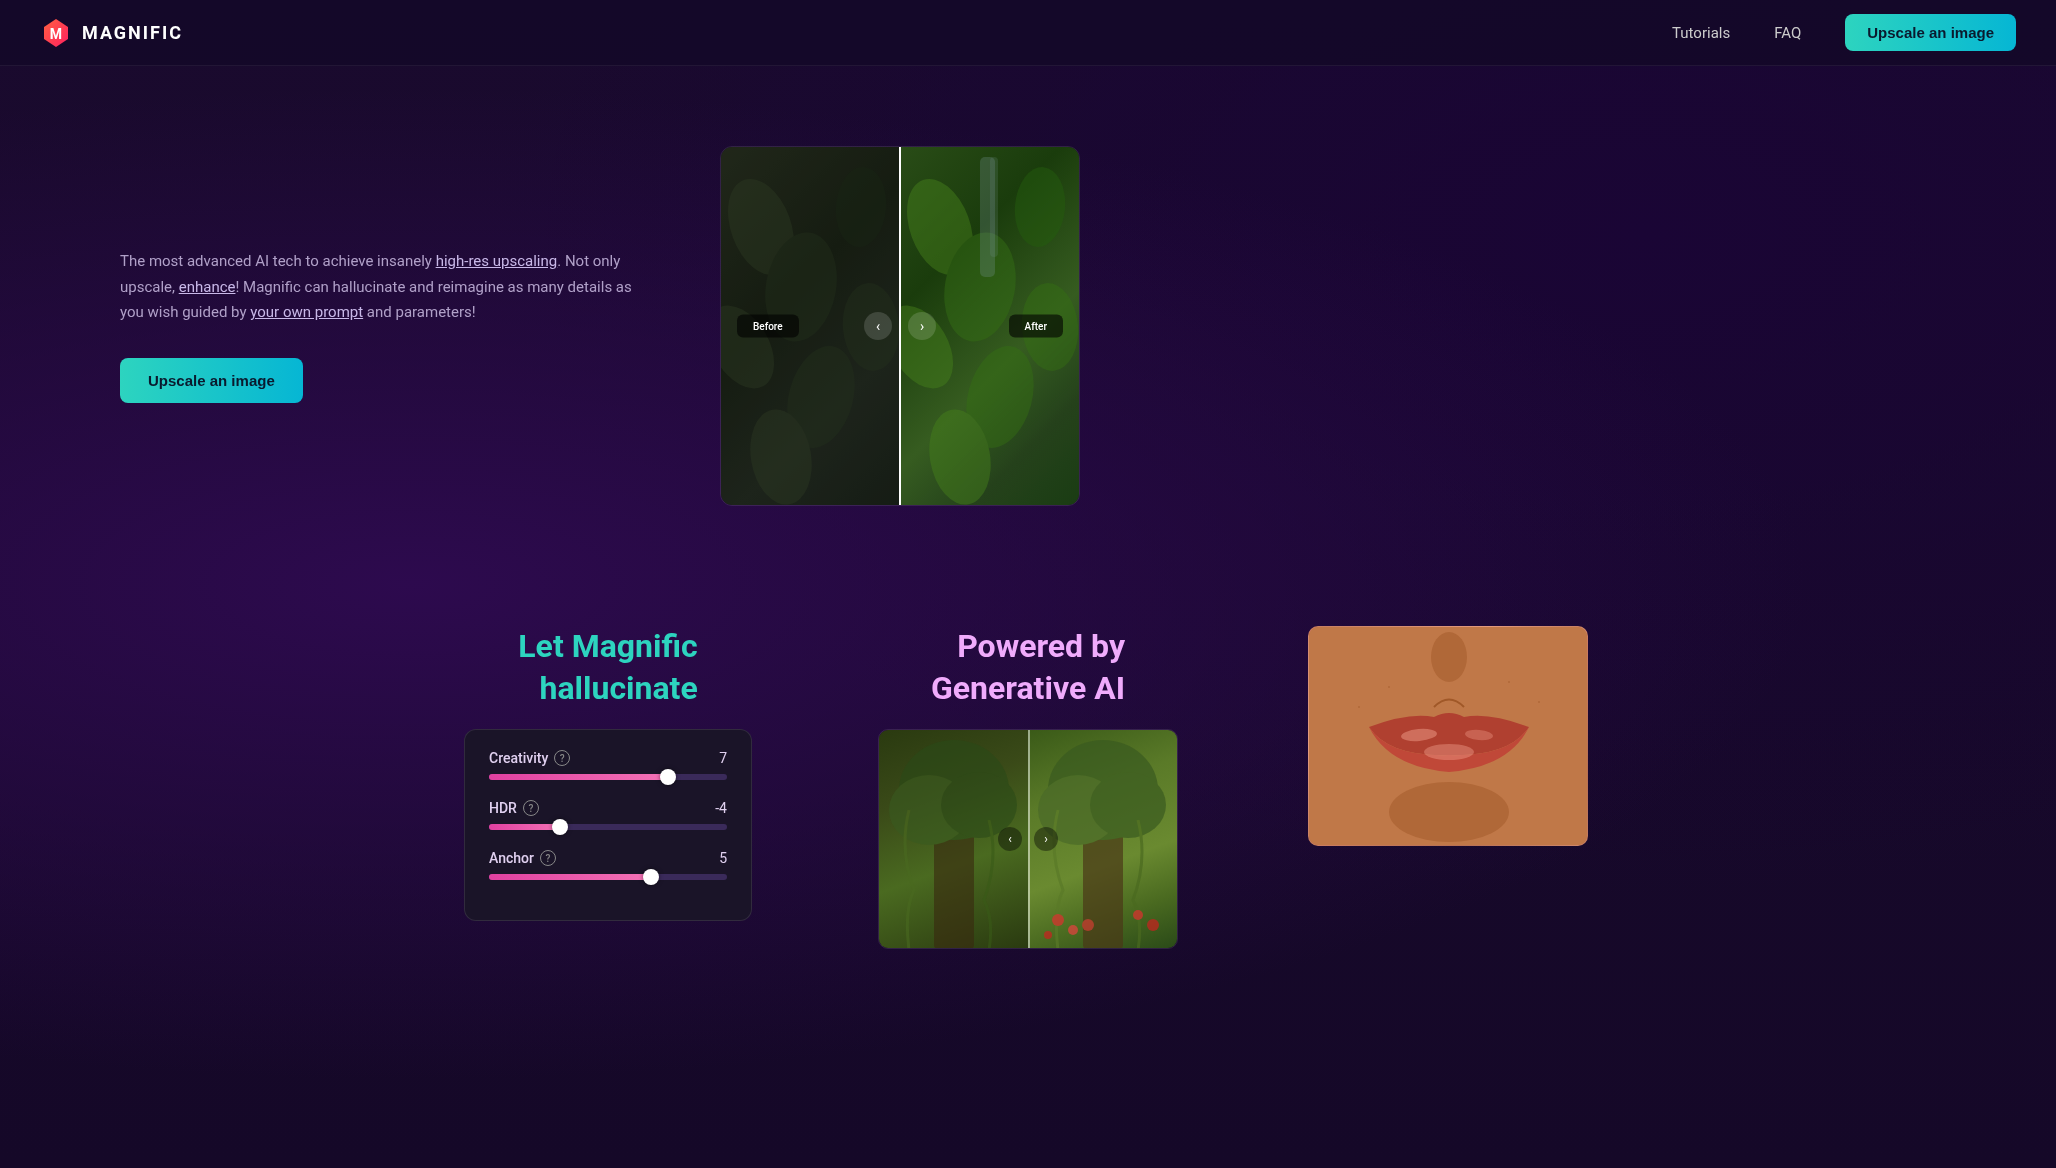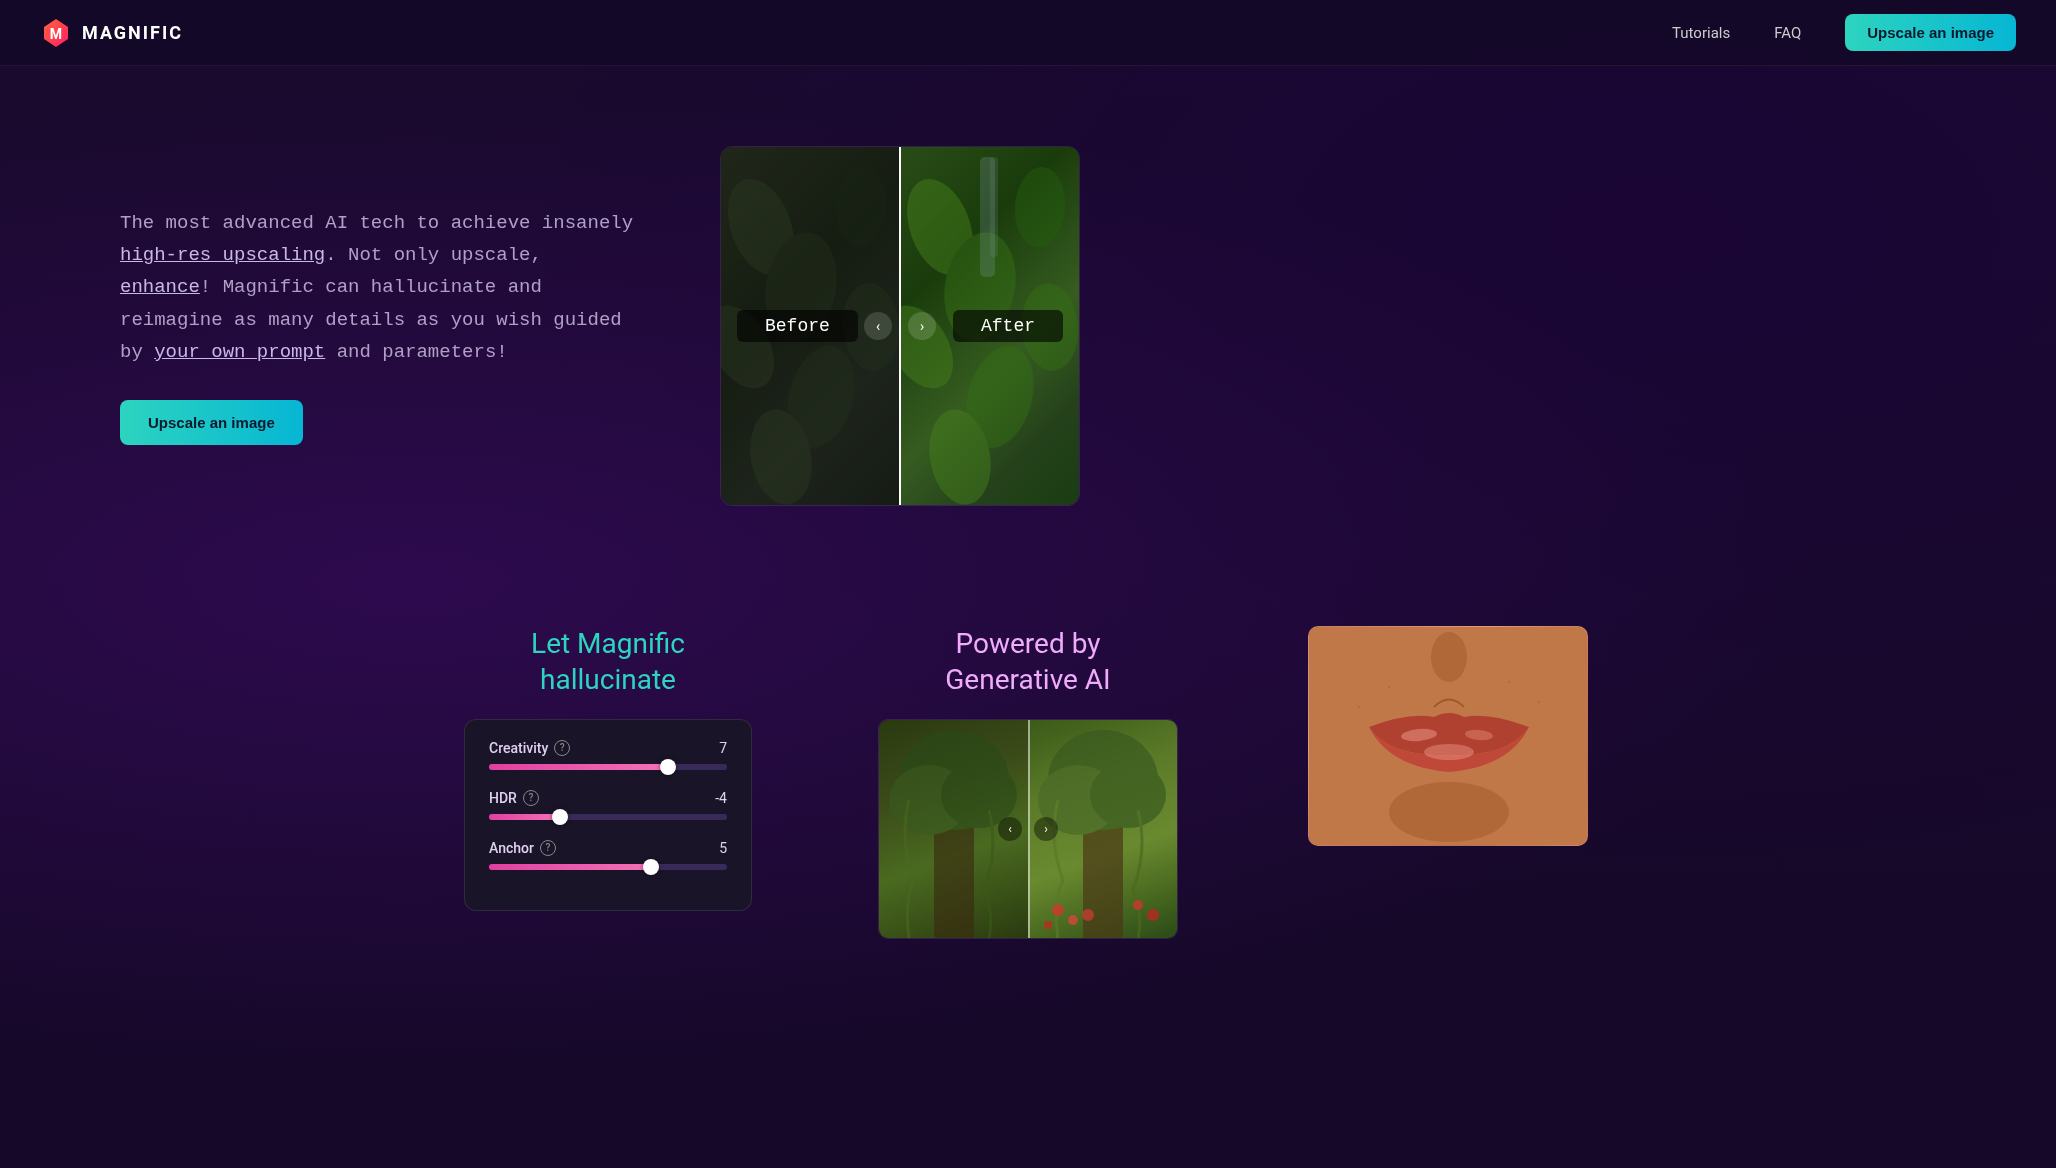--- a/index.html
+++ b/index.html
@@ -94,25 +94,24 @@
     .hero-title .upscaler {
       color: #2dd4bf;
     }
     .hero-title .enhancer {
       color: #f472b6;
     }
     .hero-title .magic-icon {
       font-size: 40px;
     }
     .hero-desc {
-      font-size: 19px;
+      font-size: 15px;
       color: #b0a0c8;
       line-height: 1.7;
       margin-bottom: 32px;
-      font-family: Liberation Mono, monospace;
     }
     .hero-desc a {
       color: #c8b8e8;
       text-decoration: underline;
     }
     .hero-cta {
       background: linear-gradient(90deg, #2dd4bf, #06b6d4);
       color: #0a1a2e;
       border: none;
       padding: 14px 28px;
@@ -159,25 +158,24 @@
       width: 2px;
       background: #fff;
       transform: translateX(-50%);
     }
     .before-label, .after-label {
       position: absolute;
       top: 50%;
       transform: translateY(-50%);
       background: rgba(0,0,0,0.6);
       color: #fff;
-      padding: 6px 28px;
+      padding: 6px 16px;
       border-radius: 6px;
-      font-size: 18px;
+      font-size: 10px;
       font-weight: 500;
-      font-family: Liberation Mono, monospace;
     }
     .before-label { left: 16px; }
     .after-label { right: 16px; }
     .nav-arrow {
       position: absolute;
       top: 50%;
       transform: translateY(-50%);
       width: 28px;
       height: 28px;
       background: rgba(255,255,255,0.15);
@@ -202,23 +200,23 @@
     }
     .feature-col {
       flex: 1;
       max-width: 380px;
       display: flex;
       flex-direction: column;
       align-items: center;
       gap: 20px;
     }
     .feature-title {
-      font-size: 28px;
-      font-weight: 400;
-      text-align: center;
+      font-size: 32px;
+      font-weight: 700;
+      text-align: right;
       line-height: 1.3;
     }
     .feature-title.teal { color: #2dd4bf; }
     .feature-title.pink { color: #f0abfc; }
     .feature-title.orange { color: #fb923c; }
 
     
     .creativity-panel {
       background: #1a1428;
       border: 1px solid rgba(255,255,255,0.1);

